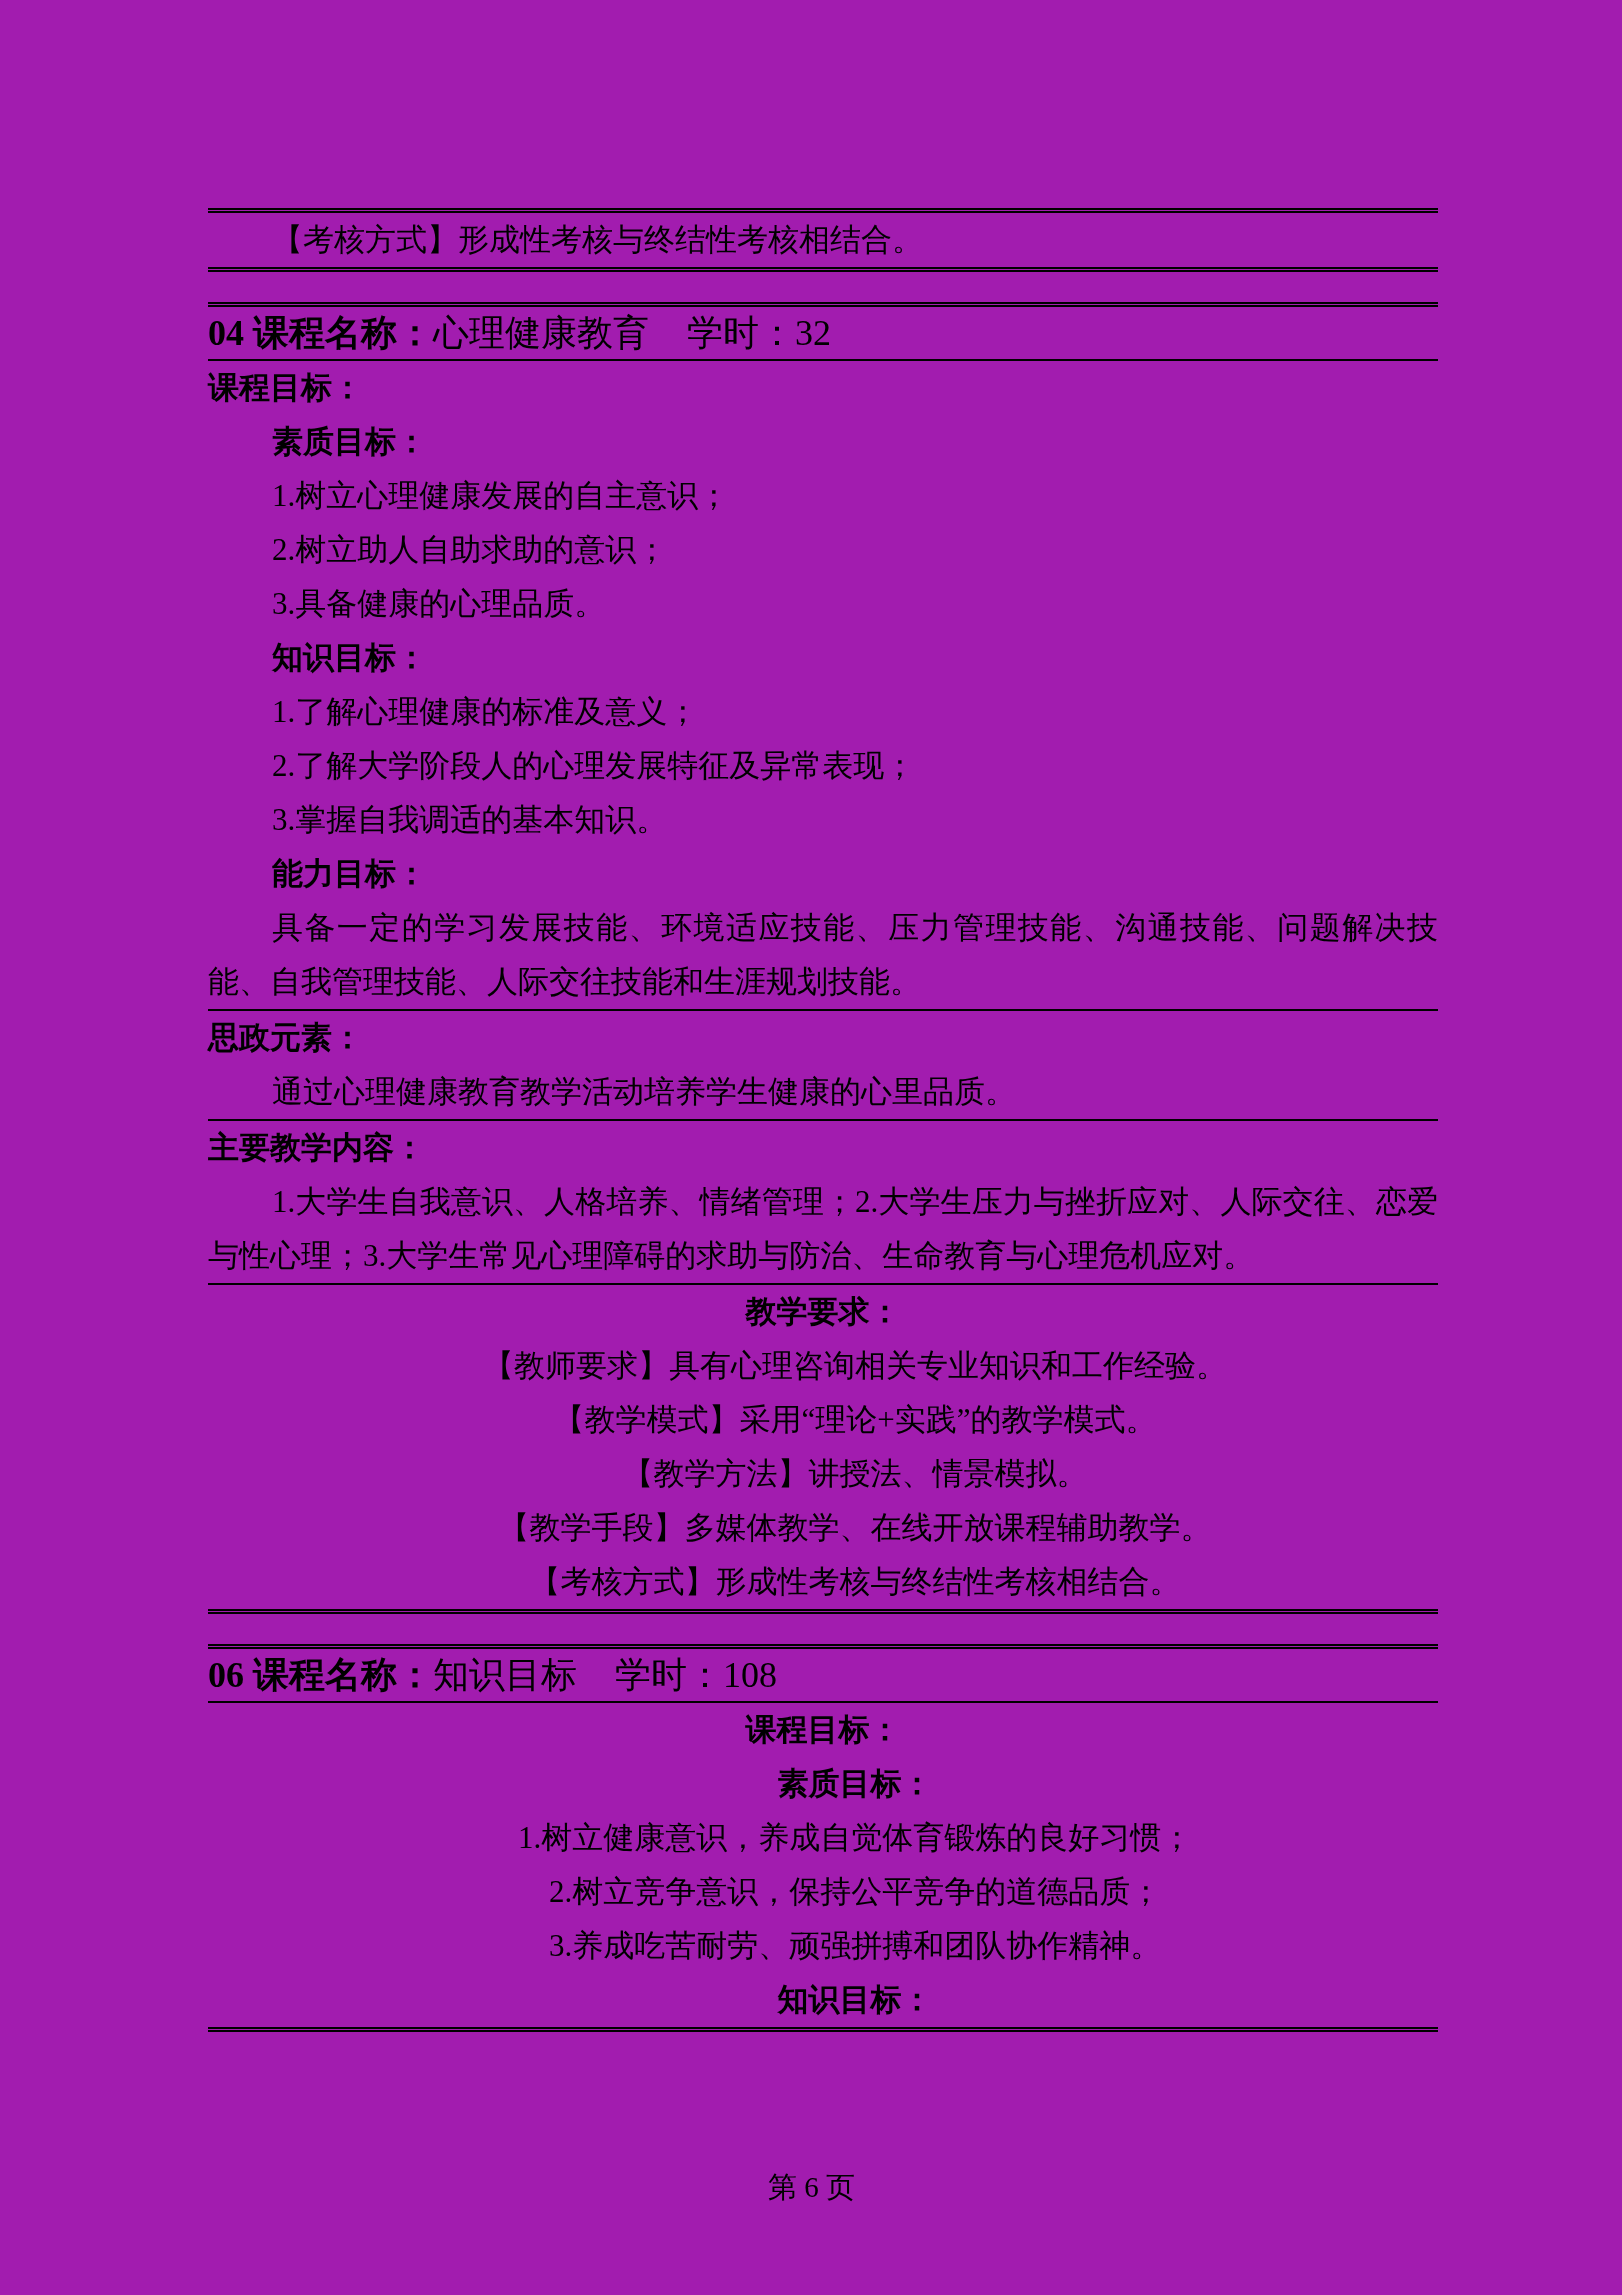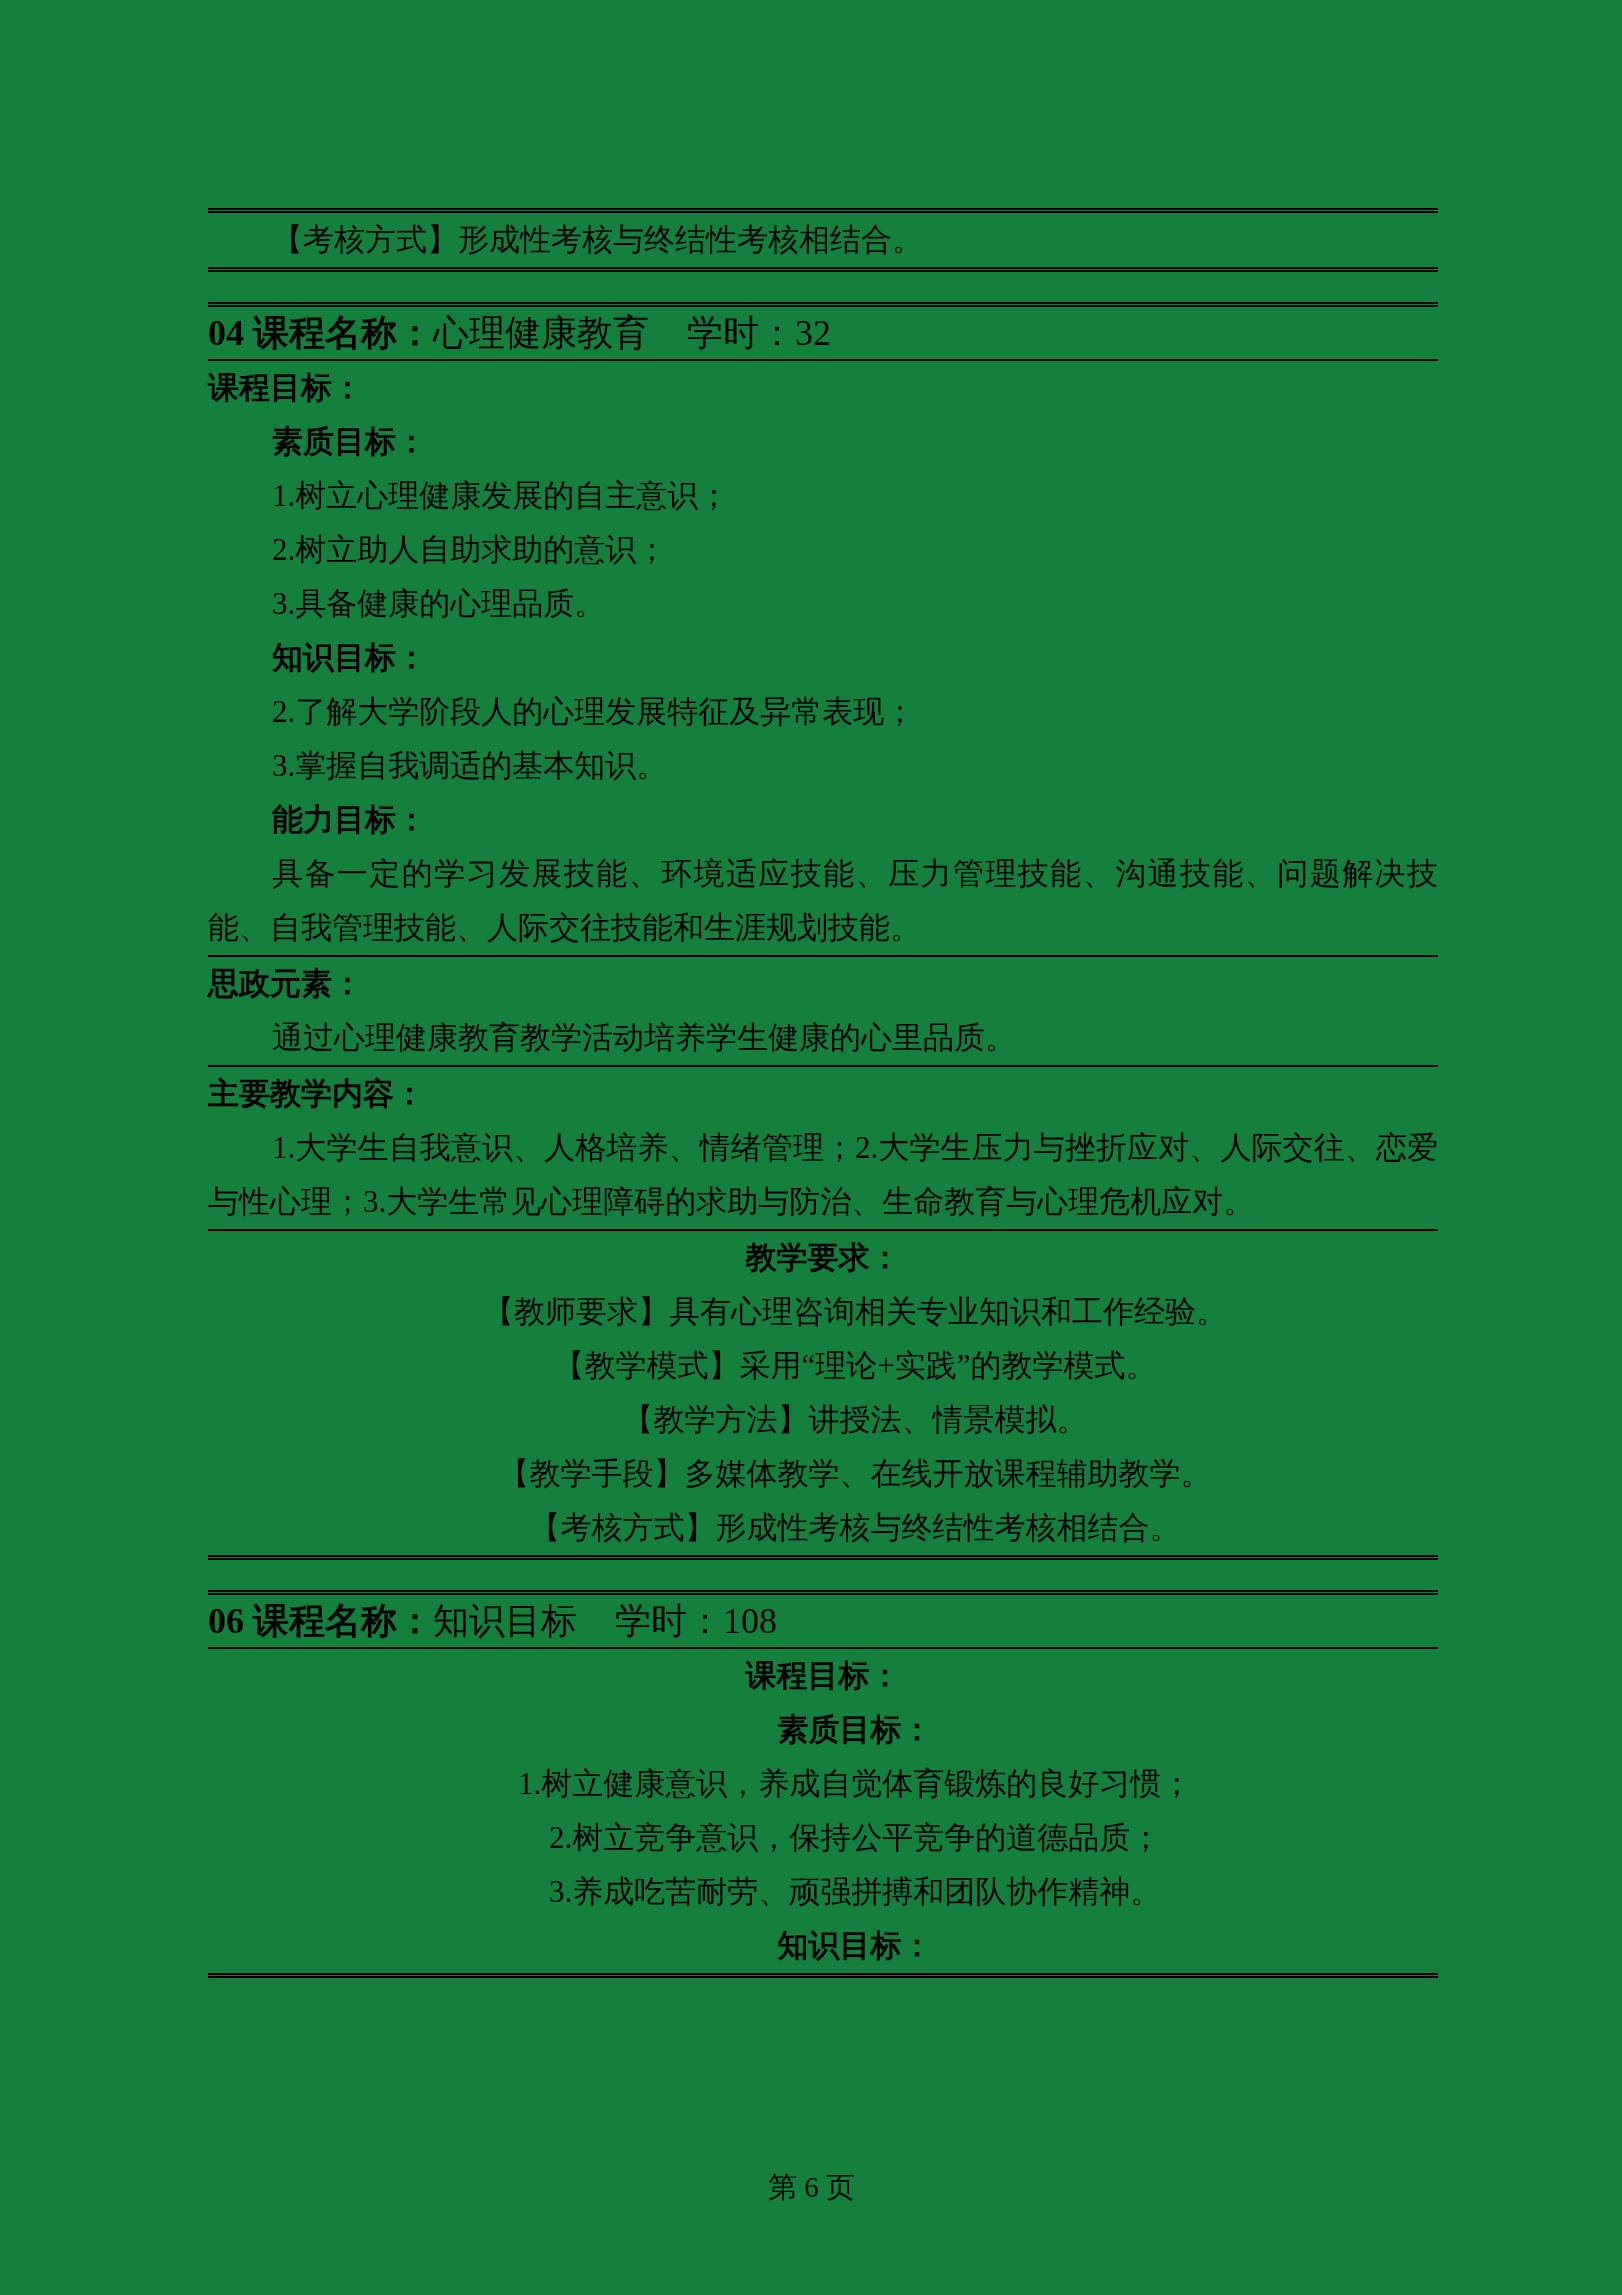--- a/index.html
+++ b/index.html
@@ -4,21 +4,21 @@
 <style>
   html, body {
     margin: 0;
     padding: 0;
     background: #808080;
   }
   .page {
     position: relative;
     width: 1623px;
     height: 2295px;
-    background: #15803d;
+    background: #a21caf;
     font-family: "Liberation Serif", "DejaVu Serif", serif;
     color: #000000;
     overflow: hidden;
   }
   .content {
     position: absolute;
     left: 208px;
     top: 208px;
     width: 1230px;
   }
@@ -89,20 +89,21 @@
         </p>
       </div>
 
       <div class="row">
         <p class="line b">课程目标：</p>
         <p class="line ind b">素质目标：</p>
         <p class="line ind">1.树立心理健康发展的自主意识；</p>
         <p class="line ind">2.树立助人自助求助的意识；</p>
         <p class="line ind">3.具备健康的心理品质。</p>
         <p class="line ind b">知识目标：</p>
+        <p class="line ind">1.了解心理健康的标准及意义；</p>
         <p class="line ind">2.了解大学阶段人的心理发展特征及异常表现；</p>
         <p class="line ind">3.掌握自我调适的基本知识。</p>
         <p class="line ind b">能力目标：</p>
         <p class="para">具备一定的学习发展技能、环境适应技能、压力管理技能、沟通技能、问题解决技能、自我管理技能、人际交往技能和生涯规划技能。</p>
       </div>
 
       <div class="row">
         <p class="line b">思政元素：</p>
         <p class="line ind">通过心理健康教育教学活动培养学生健康的心里品质。</p>
       </div>

